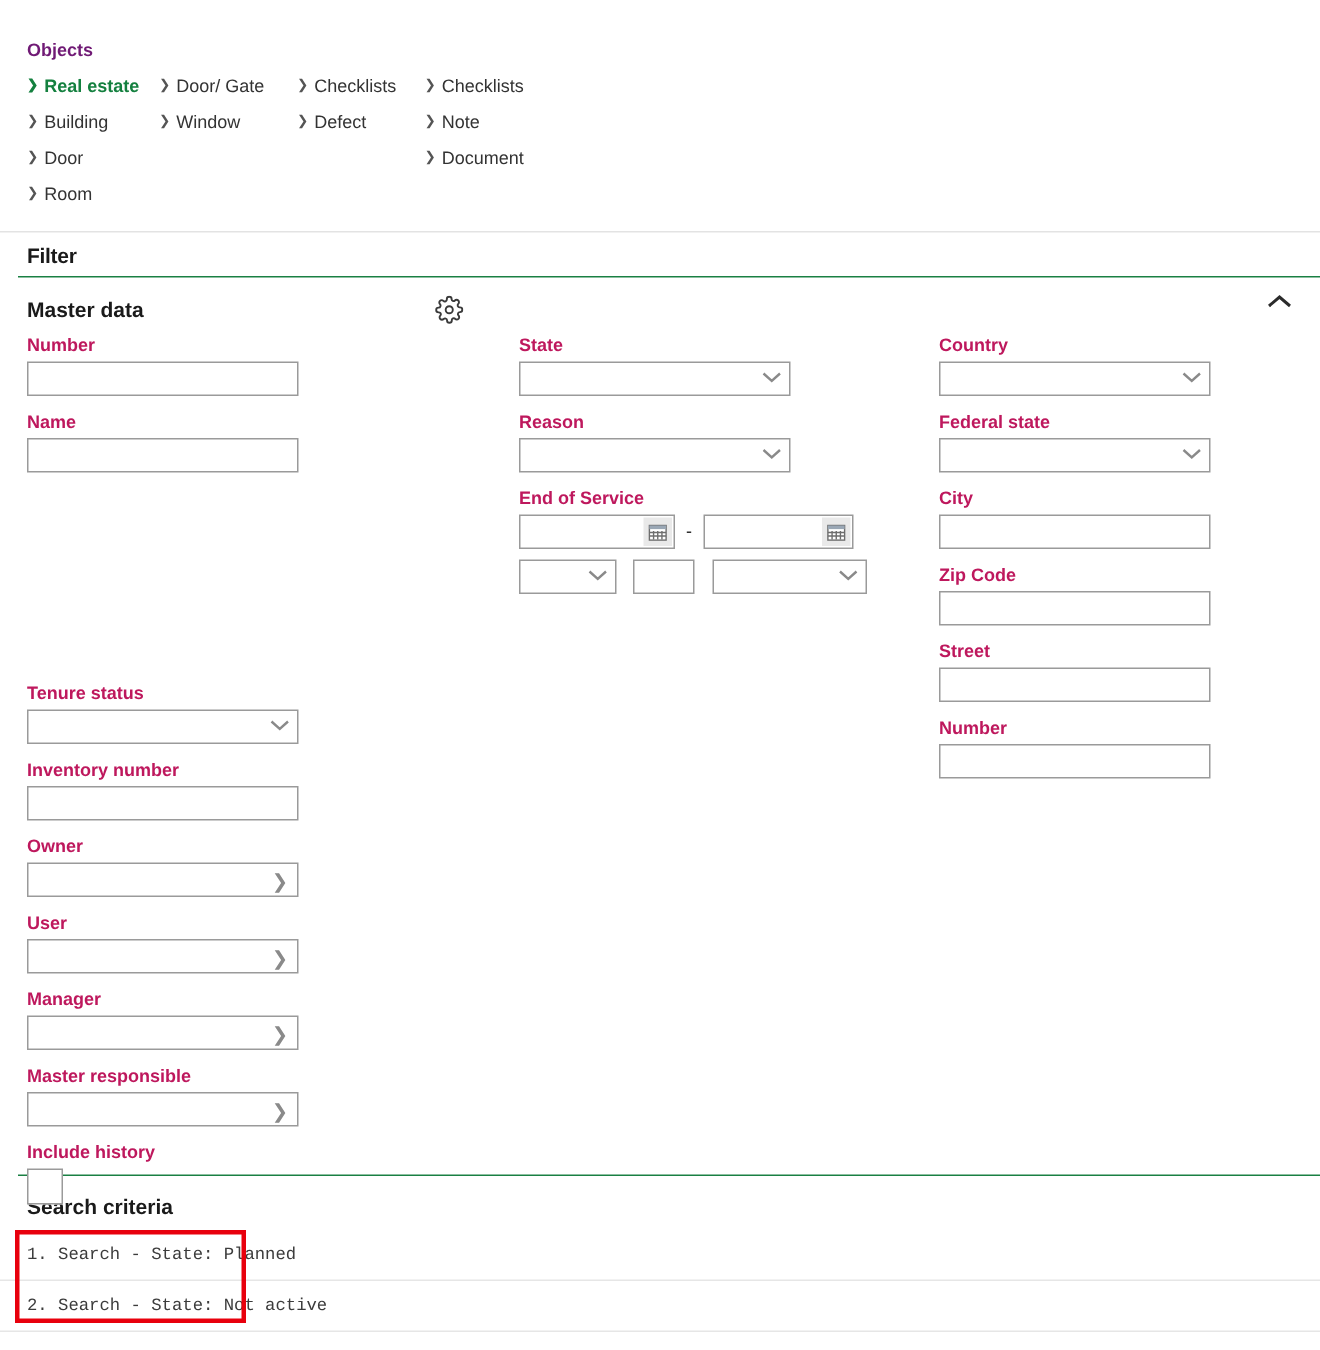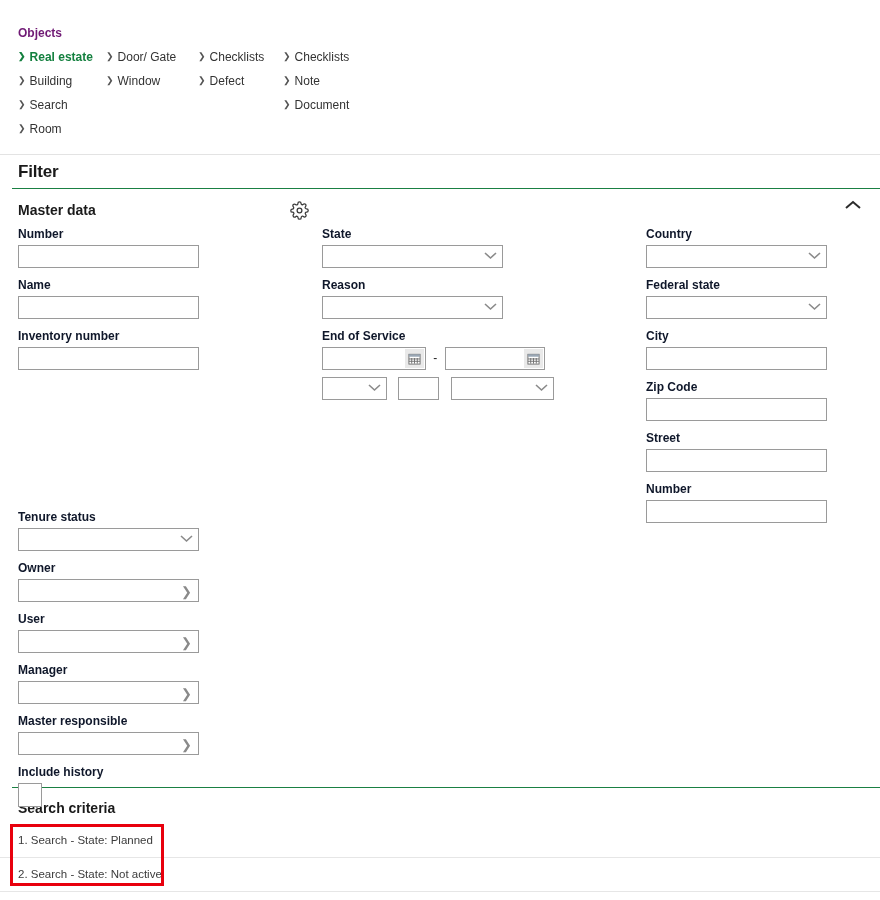--- a/index.html
+++ b/index.html
@@ -62,21 +62,21 @@
     color: #14803f;
     font-weight: bold;
   }
 
   
   .filter-head-rule {
     margin-top: 8px;
     border-top: 1px solid #e3e3e3;
   }
   .filter-title {
-    font-size: 17px;
+    font-size: 14px;
     font-weight: bold;
     color: #1a1a1a;
     padding: 7px 16px 6px 18px;
     letter-spacing: -0.2px;
   }
   .green-rule {
     height: 0;
     border-top: 1px solid #1a8043;
     margin-left: 12px;
     margin-right: 0;
@@ -116,29 +116,29 @@
   
   .cols {
     position: relative;
     height: 560px;
   }
   .col {
     position: absolute;
     top: 0;
   }
   .col-left   { left: 0px;   width: 200px; }
-  .col-mid    { left: 304px; width: 240px; }
-  .col-right  { left: 628px; width: 200px; }
+  .col-mid    { left: 328px; width: 240px; }
+  .col-right  { left: 608px; width: 200px; }
 
   .field { margin-bottom: 10px; }
   .field-label {
     display: block;
     font-size: 12px;
     font-weight: bold;
-    color: #0f172a;
+    color: #be185d;
     margin-bottom: 4px;
     white-space: nowrap;
   }
 
   .txt {
     box-sizing: border-box;
     width: 181px;
     height: 23px;
     border: 1px solid #9a9a9a;
     background: #ffffff;
@@ -275,20 +275,21 @@
   .criteria-list { position: relative; }
   .criteria-row {
     height: 33px;
     line-height: 33px;
     padding-left: 18px;
     font-size: 11.5px;
     color: #3c3c3c;
     border-bottom: 1px solid #e6e6e6;
     cursor: pointer;
     white-space: nowrap;
+    font-family: Liberation Mono, monospace;
   }
   .red-highlight {
     position: absolute;
     left: 10px;
     top: 0px;
     width: 154px;
     height: 62px;
     border: 3px solid #e8000d;
     pointer-events: none;
     box-sizing: border-box;
@@ -337,21 +338,21 @@
       <a class="obj-link active" href="#">
         <span class="chev">❯</span>
         <span>Real estate</span>
       </a>
       <a class="obj-link" href="#">
         <span class="chev">❯</span>
         <span>Building</span>
       </a>
       <a class="obj-link" href="#">
         <span class="chev">❯</span>
-        <span>Search</span>
+        <span>Door</span>
       </a>
       <a class="obj-link" href="#">
         <span class="chev">❯</span>
         <span>Room</span>
       </a>
     </div>
 
     <div class="objects-col c2">
       <a class="obj-link" href="#">
         <span class="chev">❯</span>
@@ -421,35 +422,35 @@
       <div class="field">
         <label class="field-label">Number</label>
         <input class="txt" type="text" value="" style="">
       </div>
 
       <div class="field">
         <label class="field-label">Name</label>
         <input class="txt" type="text" value="" style="">
       </div>
 
-      <div class="field">
-        <label class="field-label">Inventory number</label>
-        <input class="txt" type="text" value="" style="">
-      </div>
-
       <div class="field" style="margin-top:140px;">
         <label class="field-label">Tenure status</label>
         <div class="sel">
           <span class="sel-value"></span>
           <span class="sel-arrow">
             <svg width="13" height="9" viewBox="0 0 13 9" fill="none" stroke="#8a8a8a" stroke-width="1.6">
                 <polyline points="1,2 6.5,7 12,2"></polyline>
               </svg>
           </span>
         </div>
+      </div>
+
+      <div class="field">
+        <label class="field-label">Inventory number</label>
+        <input class="txt" type="text" value="" style="">
       </div>
 
       <div class="field">
         <label class="field-label">Owner</label>
         <div class="lookup">
           <span class="lk-value"></span>
           <span class="lk-arrow">❯</span>
         </div>
       </div>
 

